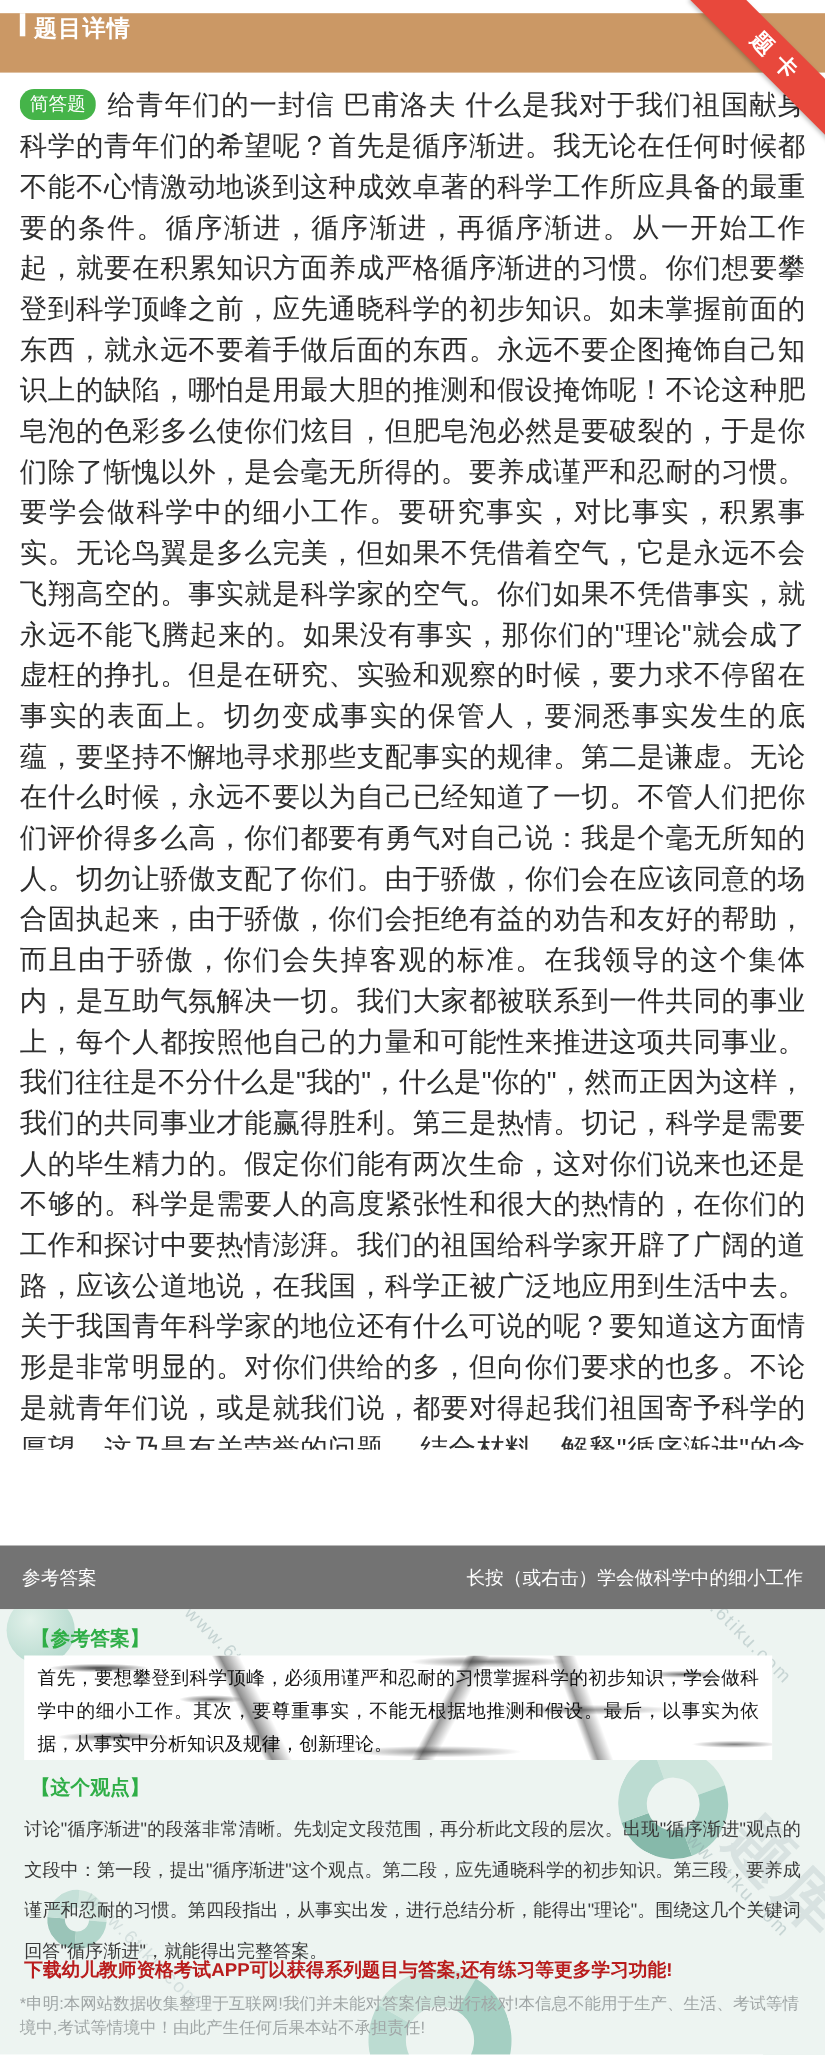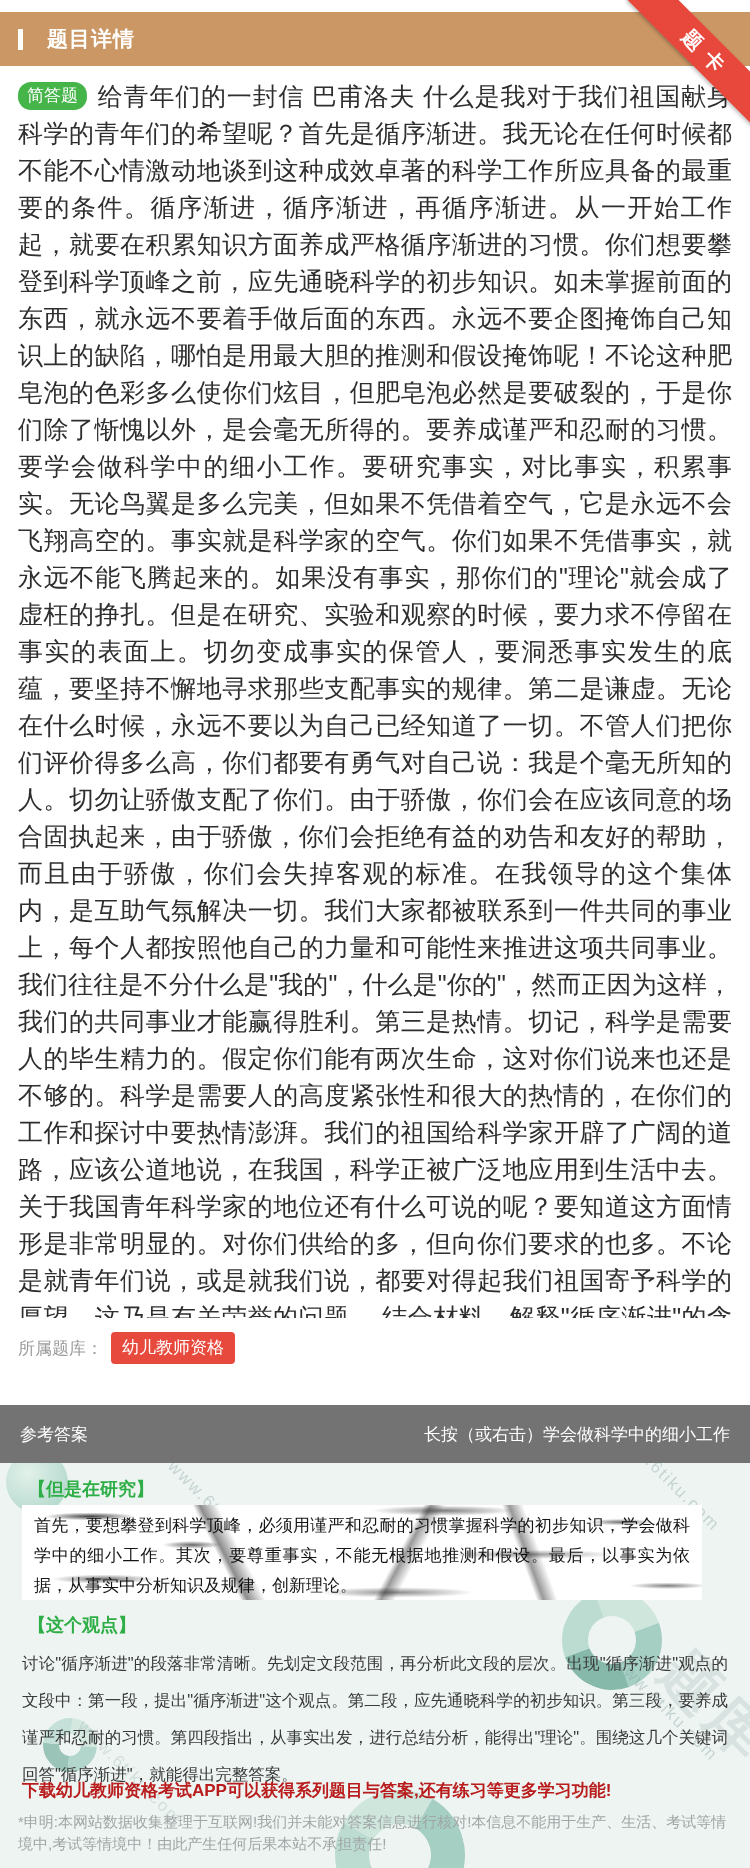--- a/index.html
+++ b/index.html
@@ -4,21 +4,21 @@
 <style>
   html,body{margin:0;padding:0;background:#fff;}
   .page{
     position:relative;width:750px;height:1868px;margin:0 auto;
     background:#fff;overflow:hidden;
     font-family:"Liberation Sans","DejaVu Sans",sans-serif;
   }
   
   .top-bar{
     position:absolute;top:12px;left:0;width:750px;height:54px;
-    background:#cb9865;display:flex;align-items:center;padding:0 18px;box-sizing:border-box;gap:16px;
+    background:#cb9865;display:flex;align-items:flex-start;padding:0 18px;box-sizing:border-box;
   }
   .title-accent{display:inline-block;width:5px;height:21px;background:#fff;margin-right:8px;}
   .page-title{color:#fff;font-size:21px;font-weight:bold;letter-spacing:1px;}
   
   .ribbon{
     position:absolute;top:36px;right:-52px;width:190px;height:36px;line-height:36px;
     background:#e8483c;transform:rotate(45deg);transform-origin:center;
     text-align:center;color:#fff;font-size:20px;font-weight:bold;letter-spacing:10px;
     box-shadow:0 2px 4px rgba(0,0,0,.25);z-index:5;
   }
@@ -111,43 +111,39 @@
     <span class="title-accent"></span>
     <span class="page-title">题目详情</span>
   </div>
 
   <div class="ribbon">
     <span>题卡</span>
   </div>
 
   <p class="question-text"><span class="qtag">简答题</span><span>给青年们的一封信 巴甫洛夫 什么是我对于我们祖国献身科学的青年们的希望呢？首先是循序渐进。我无论在任何时候都不能不心情激动地谈到这种成效卓著的科学工作所应具备的最重要的条件。循序渐进，循序渐进，再循序渐进。从一开始工作起，就要在积累知识方面养成严格循序渐进的习惯。你们想要攀登到科学顶峰之前，应先通晓科学的初步知识。如未掌握前面的东西，就永远不要着手做后面的东西。永远不要企图掩饰自己知识上的缺陷，哪怕是用最大胆的推测和假设掩饰呢！不论这种肥皂泡的色彩多么使你们炫目，但肥皂泡必然是要破裂的，于是你们除了惭愧以外，是会毫无所得的。要养成谨严和忍耐的习惯。要学会做科学中的细小工作。要研究事实，对比事实，积累事实。无论鸟翼是多么完美，但如果不凭借着空气，它是永远不会飞翔高空的。事实就是科学家的空气。你们如果不凭借事实，就永远不能飞腾起来的。如果没有事实，那你们的"理论"就会成了虚枉的挣扎。但是在研究、实验和观察的时候，要力求不停留在事实的表面上。切勿变成事实的保管人，要洞悉事实发生的底蕴，要坚持不懈地寻求那些支配事实的规律。第二是谦虚。无论在什么时候，永远不要以为自己已经知道了一切。不管人们把你们评价得多么高，你们都要有勇气对自己说：我是个毫无所知的人。切勿让骄傲支配了你们。由于骄傲，你们会在应该同意的场合固执起来，由于骄傲，你们会拒绝有益的劝告和友好的帮助，而且由于骄傲，你们会失掉客观的标准。在我领导的这个集体内，是互助气氛解决一切。我们大家都被联系到一件共同的事业上，每个人都按照他自己的力量和可能性来推进这项共同事业。我们往往是不分什么是"我的"，什么是"你的"，然而正因为这样，我们的共同事业才能赢得胜利。第三是热情。切记，科学是需要人的毕生精力的。假定你们能有两次生命，这对你们说来也还是不够的。科学是需要人的高度紧张性和很大的热情的，在你们的工作和探讨中要热情澎湃。我们的祖国给科学家开辟了广阔的道路，应该公道地说，在我国，科学正被广泛地应用到生活中去。关于我国青年科学家的地位还有什么可说的呢？要知道这方面情形是非常明显的。对你们供给的多，但向你们要求的也多。不论是就青年们说，或是就我们说，都要对得起我们祖国寄予科学的厚望，这乃是有关荣誉的问题。 结合材料，解释"循序渐进"的含义。</span></p>
 
-  <div class="library-row">
-    <span>所属题库：</span>
-    <a class="lib-tag">幼儿教师资格</a>
-  </div>
 
   <div class="answer-bar">
     <span>参考答案</span>
     <span>长按（或右击）学会做科学中的细小工作</span>
   </div>
 
   <div class="answer-body">
 
     <div class="blob-a"></div>
     <div class="ring ring-b"></div>
     <div class="ring ring-c"></div>
     <div class="ring ring-d"></div>
     <span class="wm wm1">www.6tiku.com</span>
     <span class="wm wm2">www.6tiku.com</span>
     <span class="wm wm3">www.6tiku.com</span>
     <span class="wm wm-big wm4">题库</span>
     <span class="wm wm5">www.6tiku.com</span>
 
-    <h3 class="sec-heading h-ref">【但是在研究】</h3>
+    <h3 class="sec-heading h-ref">【参考答案】</h3>
 
     <div class="answer-box">
       <span>首先，要想攀登到科学顶峰，必须用谨严和忍耐的习惯掌握科学的初步知识，学会做科学中的细小工作。其次，要尊重事实，不能无根据地推测和假设。最后，以事实为依据，从事实中分析知识及规律，创新理论。</span>
       <span class="noise"></span>
     </div>
 
     <h3 class="sec-heading h-ana">【这个观点】</h3>
 
     <p class="analysis-text">讨论"循序渐进"的段落非常清晰。先划定文段范围，再分析此文段的层次。出现"循序渐进"观点的文段中：第一段，提出"循序渐进"这个观点。第二段，应先通晓科学的初步知识。第三段，要养成谨严和忍耐的习惯。第四段指出，从事实出发，进行总结分析，能得出"理论"。围绕这几个关键词回答"循序渐进"，就能得出完整答案。</p>
 

